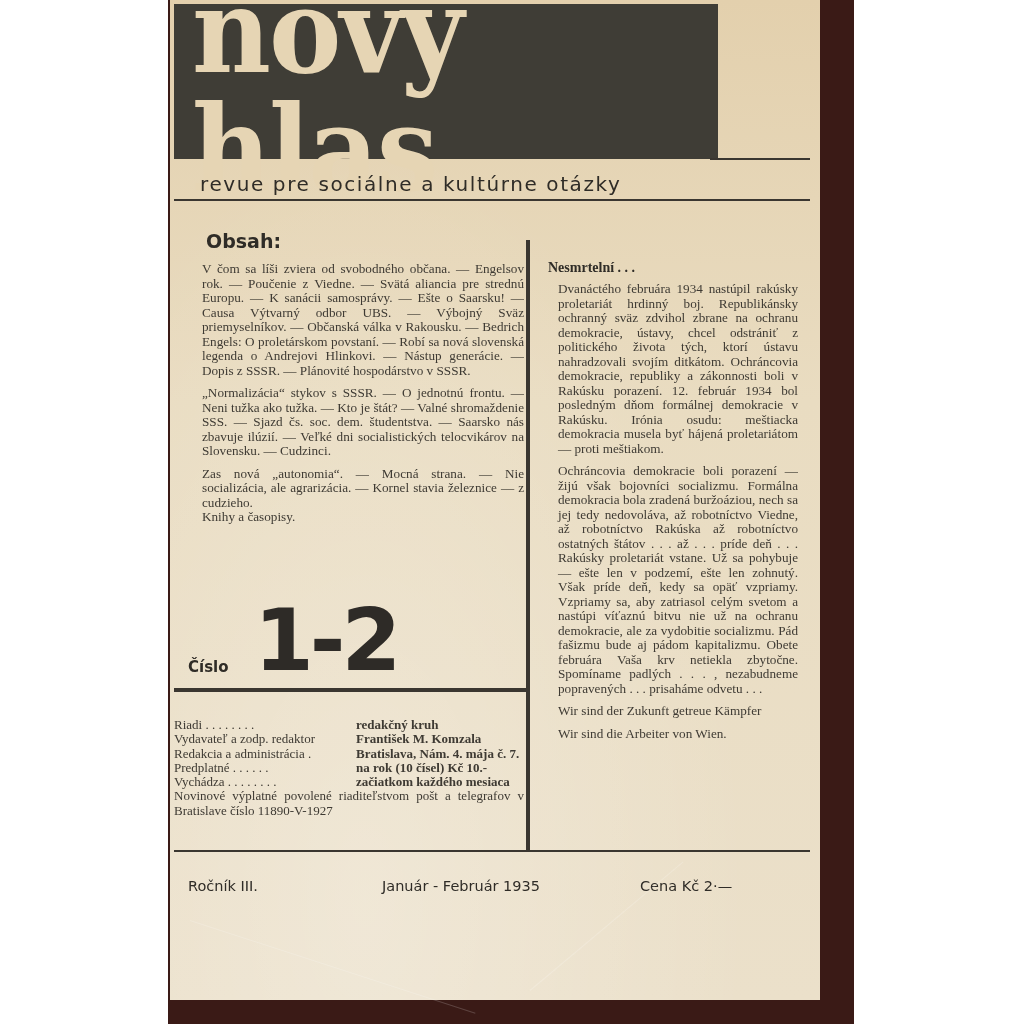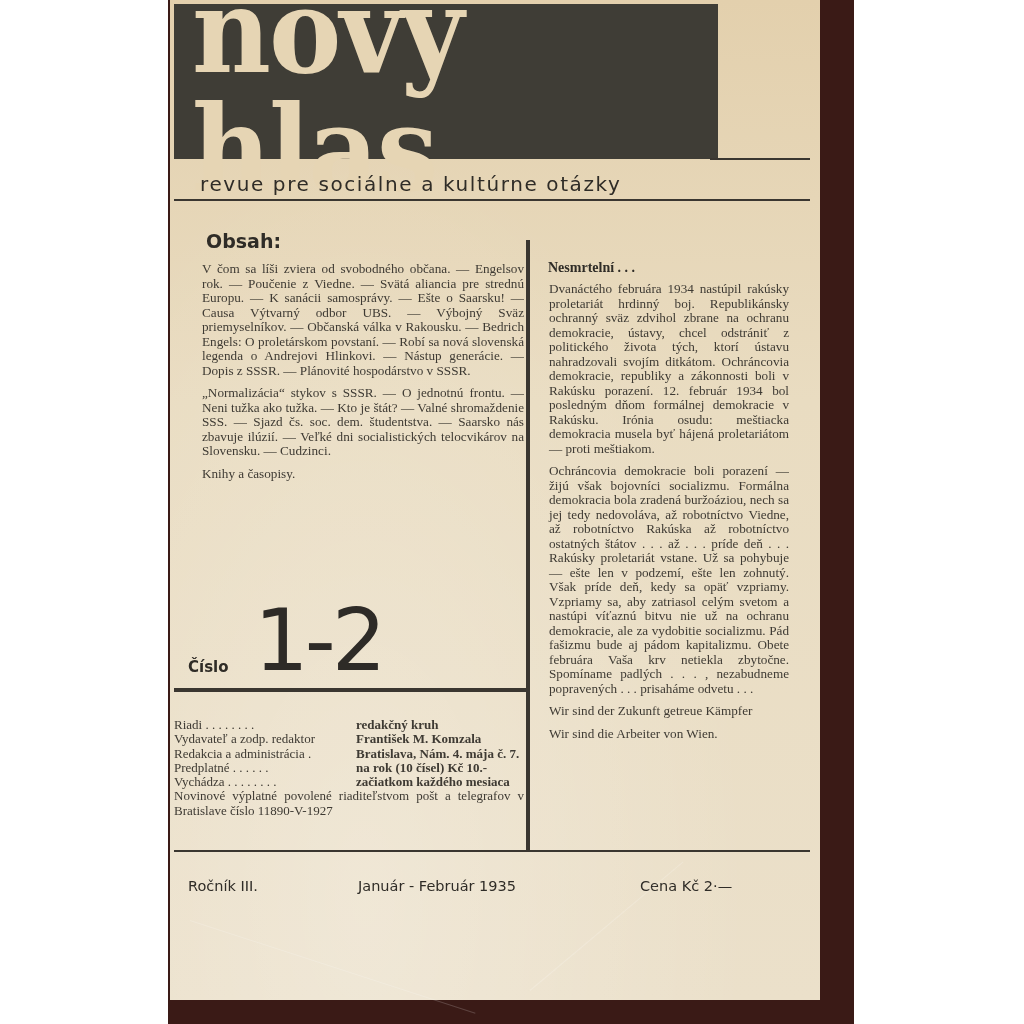--- a/index.html
+++ b/index.html
@@ -43,33 +43,33 @@
     position: absolute; font-size: 13.2px; line-height: 14.5px; color: #3e3a33; text-align: justify;
   }
   .col-text p { margin: 0 0 8px 0; }
   .toc { left: 32px; top: 262px; width: 322px; }
   .cislo-label {
     position: absolute; left: 18px; top: 658px;
     font-family: "DejaVu Sans", sans-serif; font-weight: bold; font-size: 15px; color: #2f2c27;
   }
   .issue-num {
     position: absolute; left: 84px; top: 597px;
-    font-family: "DejaVu Sans", sans-serif; font-weight: normal; font-size: 86px; color: #2e2b27;
+    font-family: "DejaVu Sans", sans-serif; font-weight: bold; font-size: 86px; color: #2e2b27;
     letter-spacing: -4px; line-height: 1;
   }
   .imprint { position: absolute; left: 4px; top: 718px; width: 350px; font-size: 13px; line-height: 14.3px; }
   .imprint .row { display: flex; }
   .imprint .lbl { width: 182px; white-space: nowrap; overflow: hidden; }
   .imprint .val { font-weight: bold; white-space: nowrap; }
   .imprint .note { text-align: justify; }
   .art-title {
     position: absolute; left: 378px; top: 260px;
     font-weight: bold; font-size: 14px; color: #2f2c27;
   }
-  .article { left: 379px; top: 282px; width: 240px; }
+  .article { left: 388px; top: 282px; width: 240px; }
   .footer {
     position: absolute; top: 878px; font-family: "DejaVu Sans", sans-serif; font-size: 14.5px; color: #2f2c27;
   }
   .crease { position: absolute; background: rgba(255,255,255,0.18); height: 1px; transform-origin: left; }
 </style>
 </head>
 <body>
 
 <div class="backing"></div>
 
@@ -80,20 +80,21 @@
   </div>
 
   <div class="rule" style="left:540px; top:158px; width:100px; height:2px;"></div>
   <div class="subtitle">revue pre sociálne a kultúrne otázky</div>
   <div class="rule" style="left:4px; top:199px; width:636px; height:2px;"></div>
 
   <div class="obsah-title">Obsah:</div>
   <div class="col-text toc">
     <p>V čom sa líši zviera od svobodného občana. — Engelsov rok. — Poučenie z Viedne. — Svätá aliancia pre strednú Europu. — K sanácii samosprávy. — Ešte o Saarsku! — Causa Výtvarný odbor UBS. — Výbojný Sväz priemyselníkov. — Občanská válka v Rakousku. — Bedrich Engels: O proletárskom povstaní. — Robí sa nová slovenská legenda o Andrejovi Hlinkovi. — Nástup generácie. — Dopis z SSSR. — Plánovité hospodárstvo v SSSR.</p>
     <p>„Normalizácia“ stykov s SSSR. — O jednotnú frontu. — Neni tužka ako tužka. — Kto je štát? — Valné shromaždenie SSS. — Sjazd čs. soc. dem. študentstva. — Saarsko nás zbavuje ilúzií. — Veľké dni socialistických telocvikárov na Slovensku. — Cudzinci.</p>
+    <p style="margin-bottom:0">Zas nová „autonomia“. — Mocná strana. — Nie socializácia, ale agrarizácia. — Kornel stavia železnice — z cudzieho.</p>
     <p>Knihy a časopisy.</p>
   </div>
 
   <div class="cislo-label">Číslo</div>
   <div class="issue-num">1-2</div>
 
   <div class="rule" style="left:4px; top:688px; width:354px; height:4px;"></div>
   <div class="rule" style="left:356px; top:240px; width:4px; height:612px;"></div>
 
   <div class="imprint col-text">
@@ -124,18 +125,18 @@
   <div class="col-text article">
     <p>Dvanáctého februára 1934 nastúpil rakúsky proletariát hrdinný boj. Republikánsky ochranný sväz zdvihol zbrane na ochranu demokracie, ústavy, chcel odstrániť z politického života tých, ktorí ústavu nahradzovali svojím ditkátom. Ochráncovia demokracie, republiky a zákonnosti boli v Rakúsku porazení. 12. február 1934 bol posledným dňom formálnej demokracie v Rakúsku. Irónia osudu: meštiacka demokracia musela byť hájená proletariátom — proti meštiakom.</p>
     <p>Ochráncovia demokracie boli porazení — žijú však bojovníci socializmu. Formálna demokracia bola zradená buržoáziou, nech sa jej tedy nedovoláva, až robotníctvo Viedne, až robotníctvo Rakúska až robotníctvo ostatných štátov . . . až . . . príde deň . . . Rakúsky proletariát vstane. Už sa pohybuje — ešte len v podzemí, ešte len zohnutý. Však príde deň, kedy sa opäť vzpriamy. Vzpriamy sa, aby zatriasol celým svetom a nastúpi víťaznú bitvu nie už na ochranu demokracie, ale za vydobitie socializmu. Pád fašizmu bude aj pádom kapitalizmu. Obete februára Vaša krv netiekla zbytočne. Spomíname padlých . . . , nezabudneme popravených . . . prisaháme odvetu . . .</p>
     <p style="text-align:left; padding-left:0; text-indent:0;">Wir sind der Zukunft getreue Kämpfer</p>
     <p style="text-align:left;">Wir sind die Arbeiter von Wien.</p>
   </div>
 
   <div class="rule" style="left:4px; top:850px; width:636px; height:2px;"></div>
 
   <div class="footer" style="left:18px;">Ročník III.</div>
-  <div class="footer" style="left:188px;">Január - Február 1935</div>
+  <div class="footer" style="left:212px;">Január - Február 1935</div>
   <div class="footer" style="left:470px;text-align:right;">Cena Kč 2·—</div>
 
   <div class="crease" style="left:20px; top:920px; width:300px; transform:rotate(18deg);"></div>
   <div class="crease" style="left:360px; top:990px; width:200px; transform:rotate(-40deg);"></div>
 </div>
 
 </body></html>

